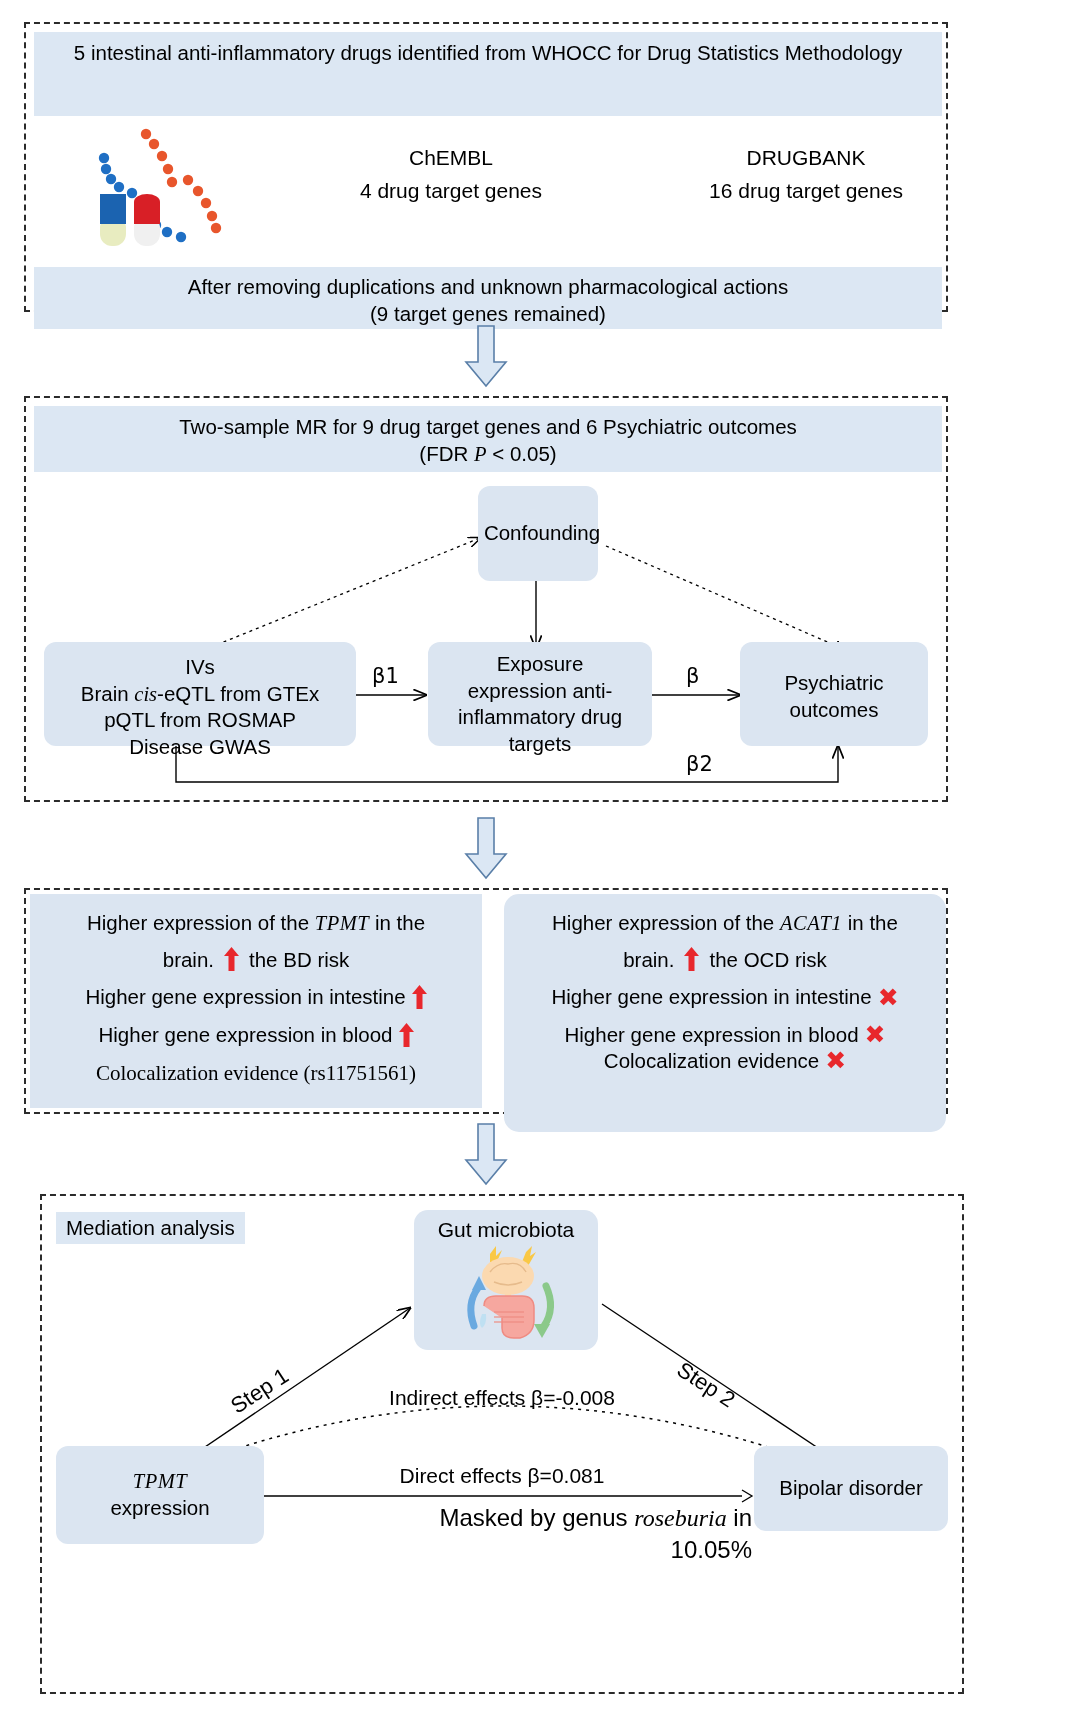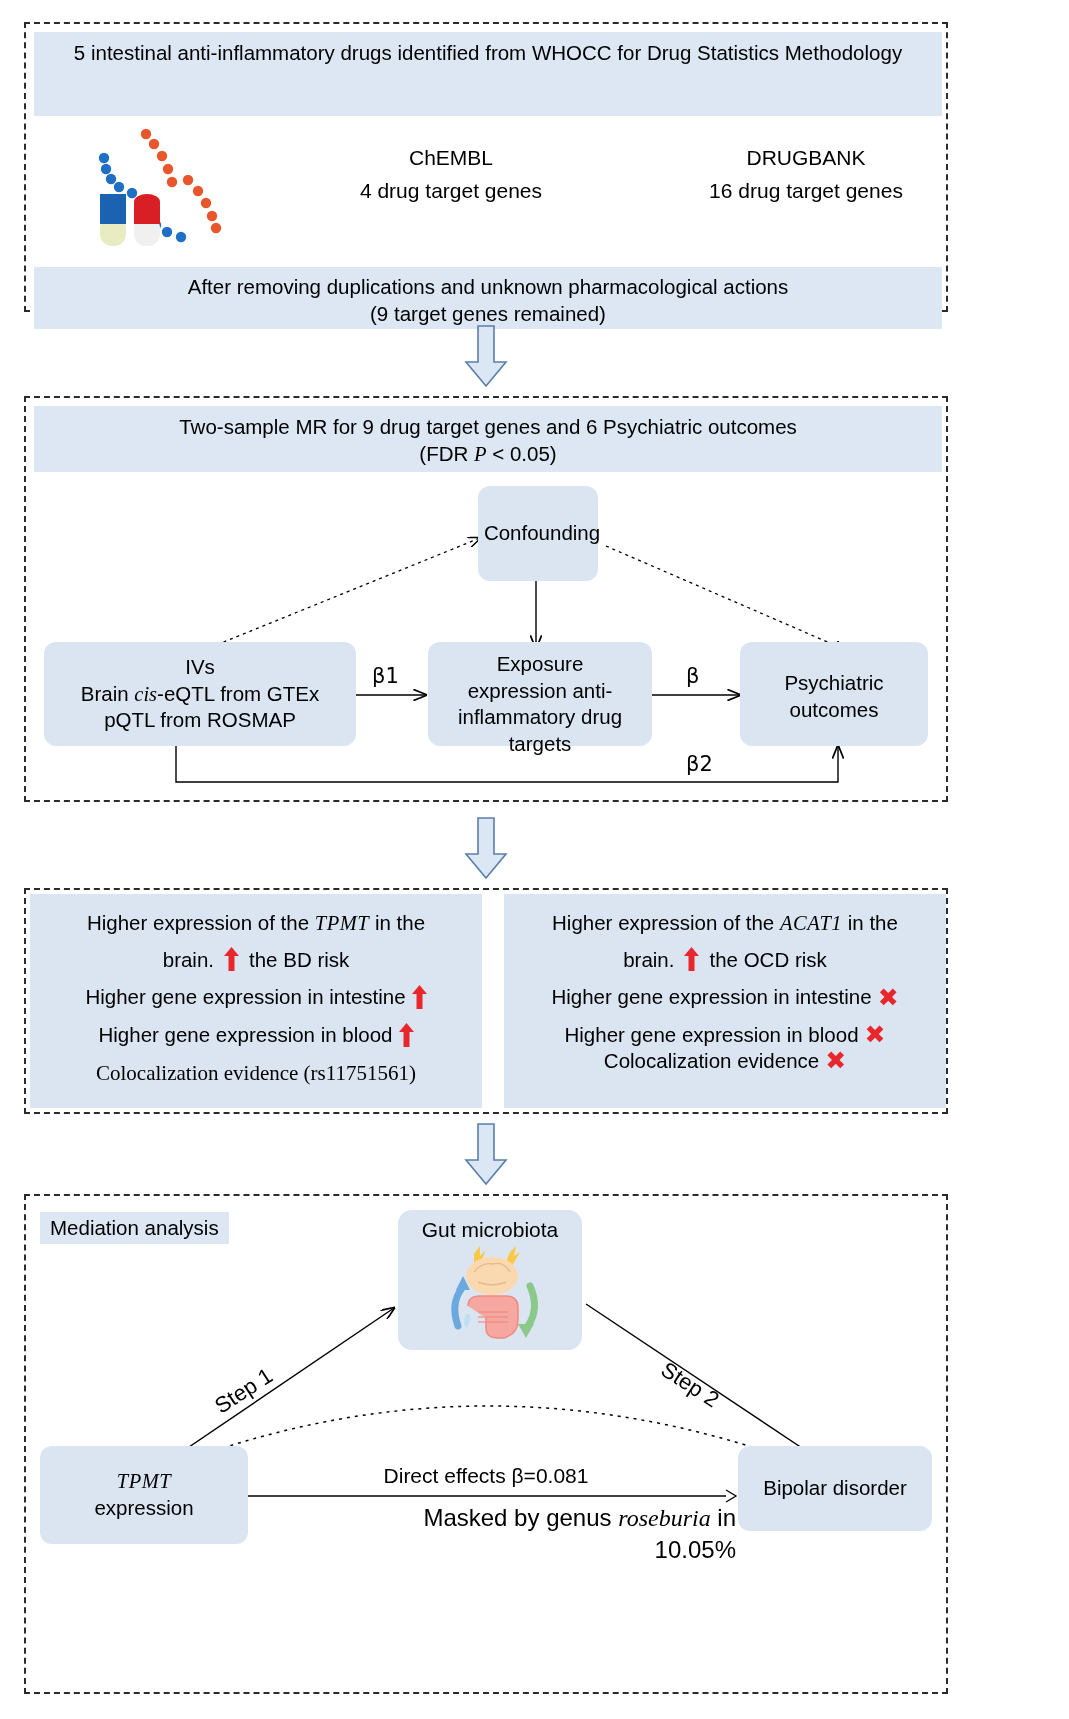--- a/index.html
+++ b/index.html
@@ -159,20 +159,21 @@
   </svg>
 
   <div class="rbox" style="left:452px;top:88px;width:120px;height:95px;padding-left:8px;">
     <span>Confounding</span>
   </div>
 
   <div class="rbox" style="left:18px;top:244px;width:312px;height:104px;display:block;padding-top:12px;">
     <div>IVs</div>
     <div><span>Brain </span><span class="ital">cis</span><span>-eQTL from GTEx</span></div>
     <div>pQTL from ROSMAP</div>
+    <div>Disease GWAS</div>
   </div>
 
   <div class="rbox" style="left:402px;top:244px;width:224px;height:104px;display:block;padding-top:9px;">
     <div>Exposure</div>
     <div>expression anti-</div>
     <div>inflammatory drug</div>
     <div>targets</div>
   </div>
 
   <div class="rbox" style="left:714px;top:244px;width:188px;height:104px;display:block;padding-top:28px;">
@@ -220,21 +221,21 @@
         <svg width="15" height="24" viewBox="0 0 15 24">
             <polygon points="7.5,0 15,9 10.5,9 10.5,24 4.5,24 4.5,9 0,9" fill="#e8272c"></polygon>
           </svg>
       </span>
     </div>
     <div class="resline serifnum" style="margin-top:12px;font-size:21px;">
       <span>Colocalization evidence (rs11751561)</span>
     </div>
   </div>
 
-  <div style="position:absolute;left:478px;top:4px;width:442px;height:214px;background:#dbe5f1;padding-top:16px;box-sizing:border-box;">
+  <div style="position:absolute;left:478px;top:4px;width:442px;height:238px;background:#dbe5f1;padding-top:16px;box-sizing:border-box;border-radius:15px;">
     <div class="resline" style="padding:0 22px;">
       <span><span>Higher expression of the </span><span class="italbold">ACAT1</span><span> in the</span></span>
     </div>
     <div class="resline" style="margin-top:10px;">
       <span>brain.</span>
       <span class="uparrow" style="margin:0 4px;">
         <svg width="15" height="24" viewBox="0 0 15 24">
             <polygon points="7.5,0 15,9 10.5,9 10.5,24 4.5,24 4.5,9 0,9" fill="#e8272c"></polygon>
           </svg>
       </span>
@@ -254,21 +255,21 @@
     </div>
   </div>
 </div>
 
 <div style="position:absolute;left:464px;top:1124px;width:44px;height:62px;">
   <svg width="44" height="62" viewBox="0 0 44 62">
     <polygon points="14,0 30,0 30,36 42,36 22,60 2,36 14,36" fill="#dbe7f4" stroke="#5a7fa8" stroke-width="1.6"></polygon>
   </svg>
 </div>
 
-<div class="panel" style="left:24px;top:1194px;width:924px;height:500px;">
+<div class="panel" style="left:40px;top:1194px;width:924px;height:500px;">
 
   <div class="medtag" style="left:14px;top:16px;">Mediation analysis</div>
 
   <svg width="920" height="496">
     <defs>
       <marker id="ah2" markerWidth="10" markerHeight="8" refX="9" refY="4" orient="auto">
         <path d="M0,0 L10,4 L0,8" fill="none" stroke="#000" stroke-width="1.2"></path>
       </marker>
     </defs>
 
@@ -305,20 +306,21 @@
         <polygon points="34,44 48,44 41,30" fill="#6aa9e0"></polygon>
         <path d="M108 40 q10 22 -2 40" fill="none" stroke="#8bc98a" stroke-width="7" stroke-linecap="round"></path>
         <polygon points="96,78 112,78 104,92" fill="#8bc98a"></polygon>
       </svg>
     </div>
   </div>
 
   <div class="steplbl" style="left:186px;top:182px;transform:rotate(-33deg);">Step 1</div>
   <div class="steplbl" style="left:632px;top:176px;transform:rotate(33deg);">Step 2</div>
 
+  <div style="position:absolute;left:0;top:190px;width:920px;text-align:center;font-size:21px;">Indirect effects β=-0.008</div>
 
   <div style="position:absolute;left:210px;top:268px;width:500px;text-align:center;font-size:21px;">Direct effects β=0.081</div>
 
   <div style="position:absolute;left:210px;top:306px;width:500px;text-align:right;font-size:24px;line-height:1.35;">
     <span>Masked by genus </span><span class="ital">roseburia</span><span> in</span>
     <div>10.05%</div>
   </div>
 
   <div class="rbox" style="left:14px;top:250px;width:208px;height:98px;display:block;padding-top:22px;">
     <div class="italbold">TPMT</div>

